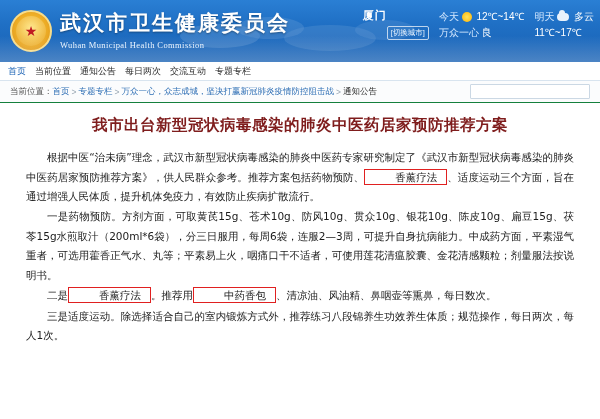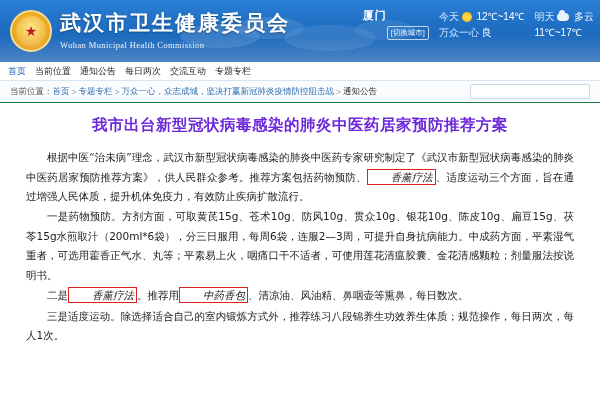--- a/index.html
+++ b/index.html
@@ -137,40 +137,39 @@
   }
 
   
   .article {
     padding: 12px 26px 0 26px;
   }
   .art-title {
     text-align: center;
     font-size: 15.5px;
     font-weight: bold;
-    color: #6d28d9;
+    color: #7f1d1d;
     letter-spacing: .5px;
     line-height: 1.3;
     font-family: "DejaVu Sans", "Liberation Sans", sans-serif;
   }
   .art-body {
     margin-top: 13px;
     font-size: 10.5px;
     line-height: 1.85;
     color: #1a1a1a;
     text-align: justify;
     font-family: "DejaVu Sans", "Liberation Sans", sans-serif;
   }
   .art-body p { margin: 0 0 1px 0; text-indent: 2em; }
   .hl-box {
     border: 1.5px solid #e02020;
-    padding: 0 2px;
+    padding: 0 9px;
     display: inline-block;
     line-height: 1.35;
-    font-style: italic;
   }
 
   
   .bottom-fade {
     position: absolute; left: 0; right: 0; bottom: 0; height: 8px;
     background: #ffffff;
   }
 </style>
 </head>
 <body>

